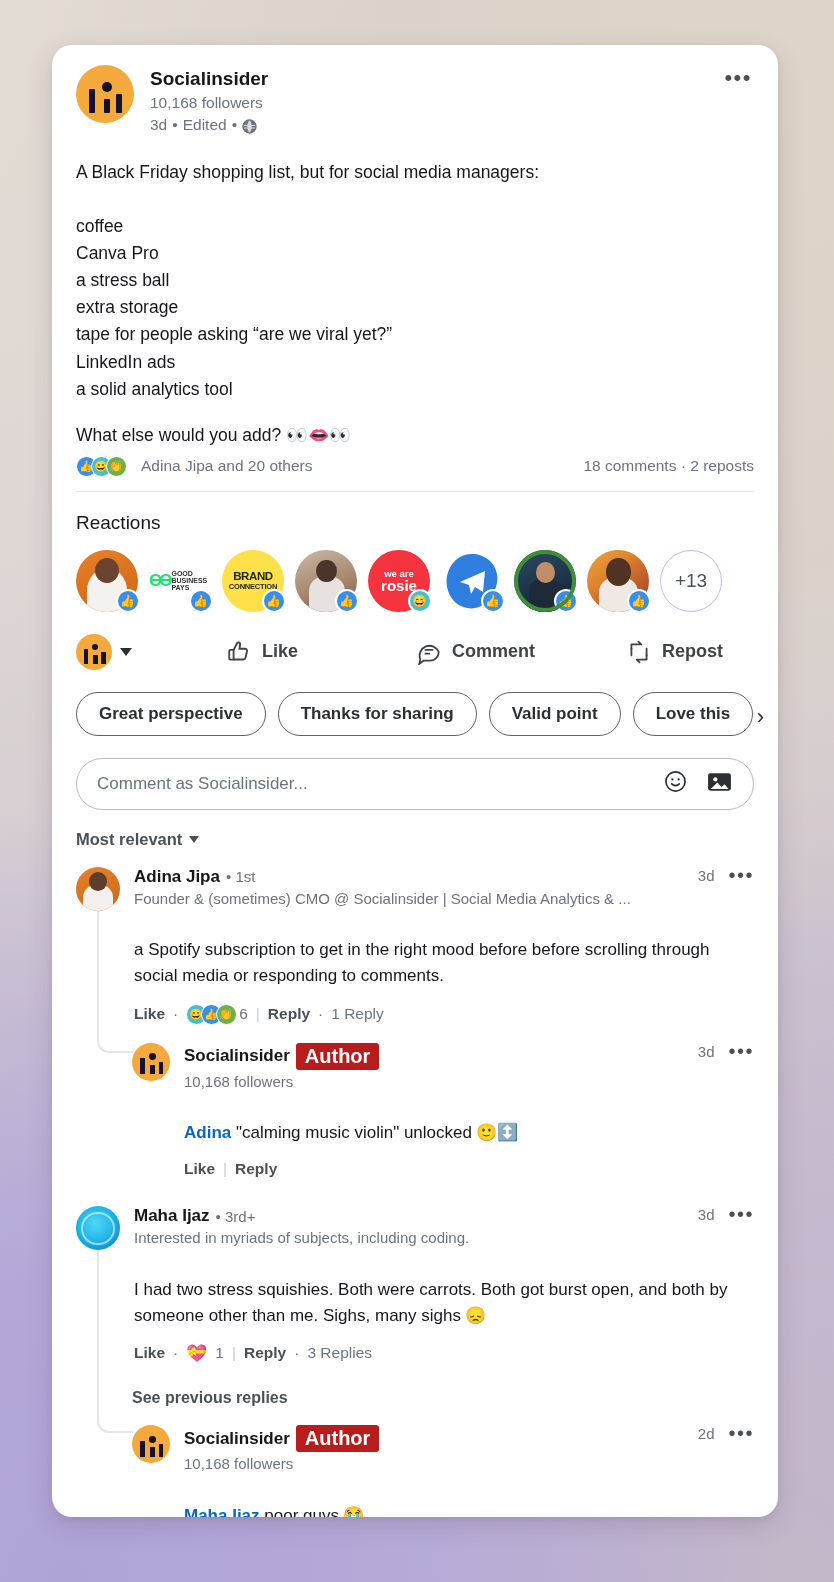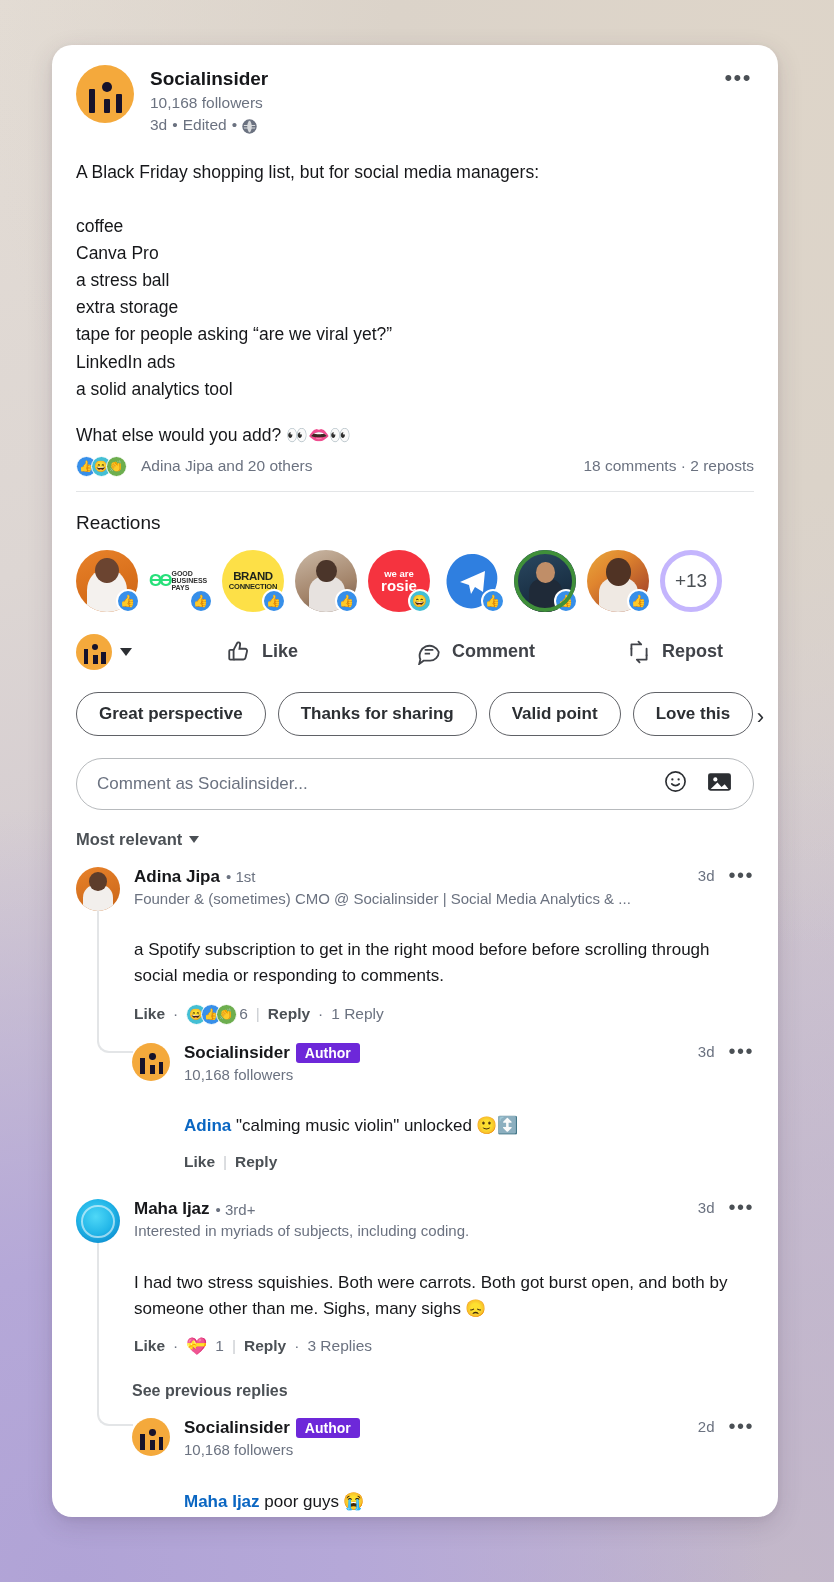--- a/index.html
+++ b/index.html
@@ -133,21 +133,21 @@
     position: absolute; right: -2px; bottom: -1px;
     width: 24px; height: 24px; border-radius: 50%;
     border: 2px solid #fff;
     display: flex; align-items: center; justify-content: center;
     font-size: 12px; color: #fff;
   }
   .r-badge.like { background: #378fe9; }
   .r-badge.funny { background: #44bfd4; }
   .plus-more {
     width: 62px; height: 62px; border-radius: 50%;
-    border: 5px solid #c4b5fd; background: #fff;
+    border: 1px solid #c4b5fd; background: #fff;
     display: flex; align-items: center; justify-content: center;
     font-size: 19px; color: #4b5055;
   }
   
   .av-woman1 { background: linear-gradient(160deg,#e8822a 0%,#d9701c 55%,#c96518 100%); }
   .av-woman1::after { content:""; position:absolute; left:18%; top:32%; width:64%; height:78%; border-radius:42% 42% 18% 18%; background:#f4f1ee; }
   .av-woman1::before { content:""; position:absolute; left:31%; top:14%; width:38%; height:40%; border-radius:50%; background:#6b4430; z-index:2;}
   .av-gbp { background:#ffffff; }
   .av-brand { background:#fde047; }
   .av-woman2 { background: linear-gradient(160deg,#cbb9a6 0%,#a3846a 60%,#6d5342 100%); }
@@ -226,21 +226,21 @@
   .comments { padding: 0 24px; }
   .comment { display:flex; padding-top: 18px; position:relative; }
   .comment.reply { padding-left: 56px; }
   .c-av { width: 44px; height: 44px; border-radius: 50%; flex:0 0 44px; overflow:hidden; position:relative; }
   .c-av.small { width: 38px; height:38px; flex:0 0 38px; }
   .c-main { margin-left: 14px; flex: 1; min-width: 0; }
   .c-top { display:flex; align-items:flex-start; }
   .c-namewrap { flex:1; min-width:0; }
   .c-name { font-size:17px; font-weight:bold; color:#16171a; display:flex; align-items:center; gap:6px; flex-wrap:wrap;}
   .c-degree { font-size:15px; font-weight:normal; color:#6b7280; }
-  .c-badge { background:#6d28d9; color:#fff; font-size:14px; font-weight:bold; border-radius:3px; padding:2px 9px; }
+  .c-badge { background:#b91c1c; color:#fff; font-size:20px; font-weight:bold; border-radius:3px; padding:2px 9px; }
   .c-headline { font-size:15px; color:#6b7280; margin-top:2px; line-height:1.35; overflow:hidden; text-overflow:ellipsis; white-space:nowrap;}
   .c-time { font-size:15px; color:#6b7280; margin-left:12px; white-space:nowrap; }
   .c-dots { font-size:20px; color:#4b5055; letter-spacing:1.5px; margin-left:14px; line-height:.8; cursor:pointer;}
   .c-text { font-size:17px; color:#16171a; line-height:1.55; margin-top:28px; }
   .c-text a { color:#0a66c2; font-weight:bold; text-decoration:none; }
   .c-actions { display:flex; align-items:center; gap:8px; font-size:15.5px; color:#4b5055; margin-top:14px; font-weight:bold;}
   .c-actions .sep { color:#c9ccd0; font-weight:normal; }
   .c-actions .dot-sep { color:#6b7280; font-weight:normal; }
   .c-actions .light { font-weight:normal; color:#6b7280;}
   .c-actions .cnt { font-weight:normal; color:#6b7280; }

